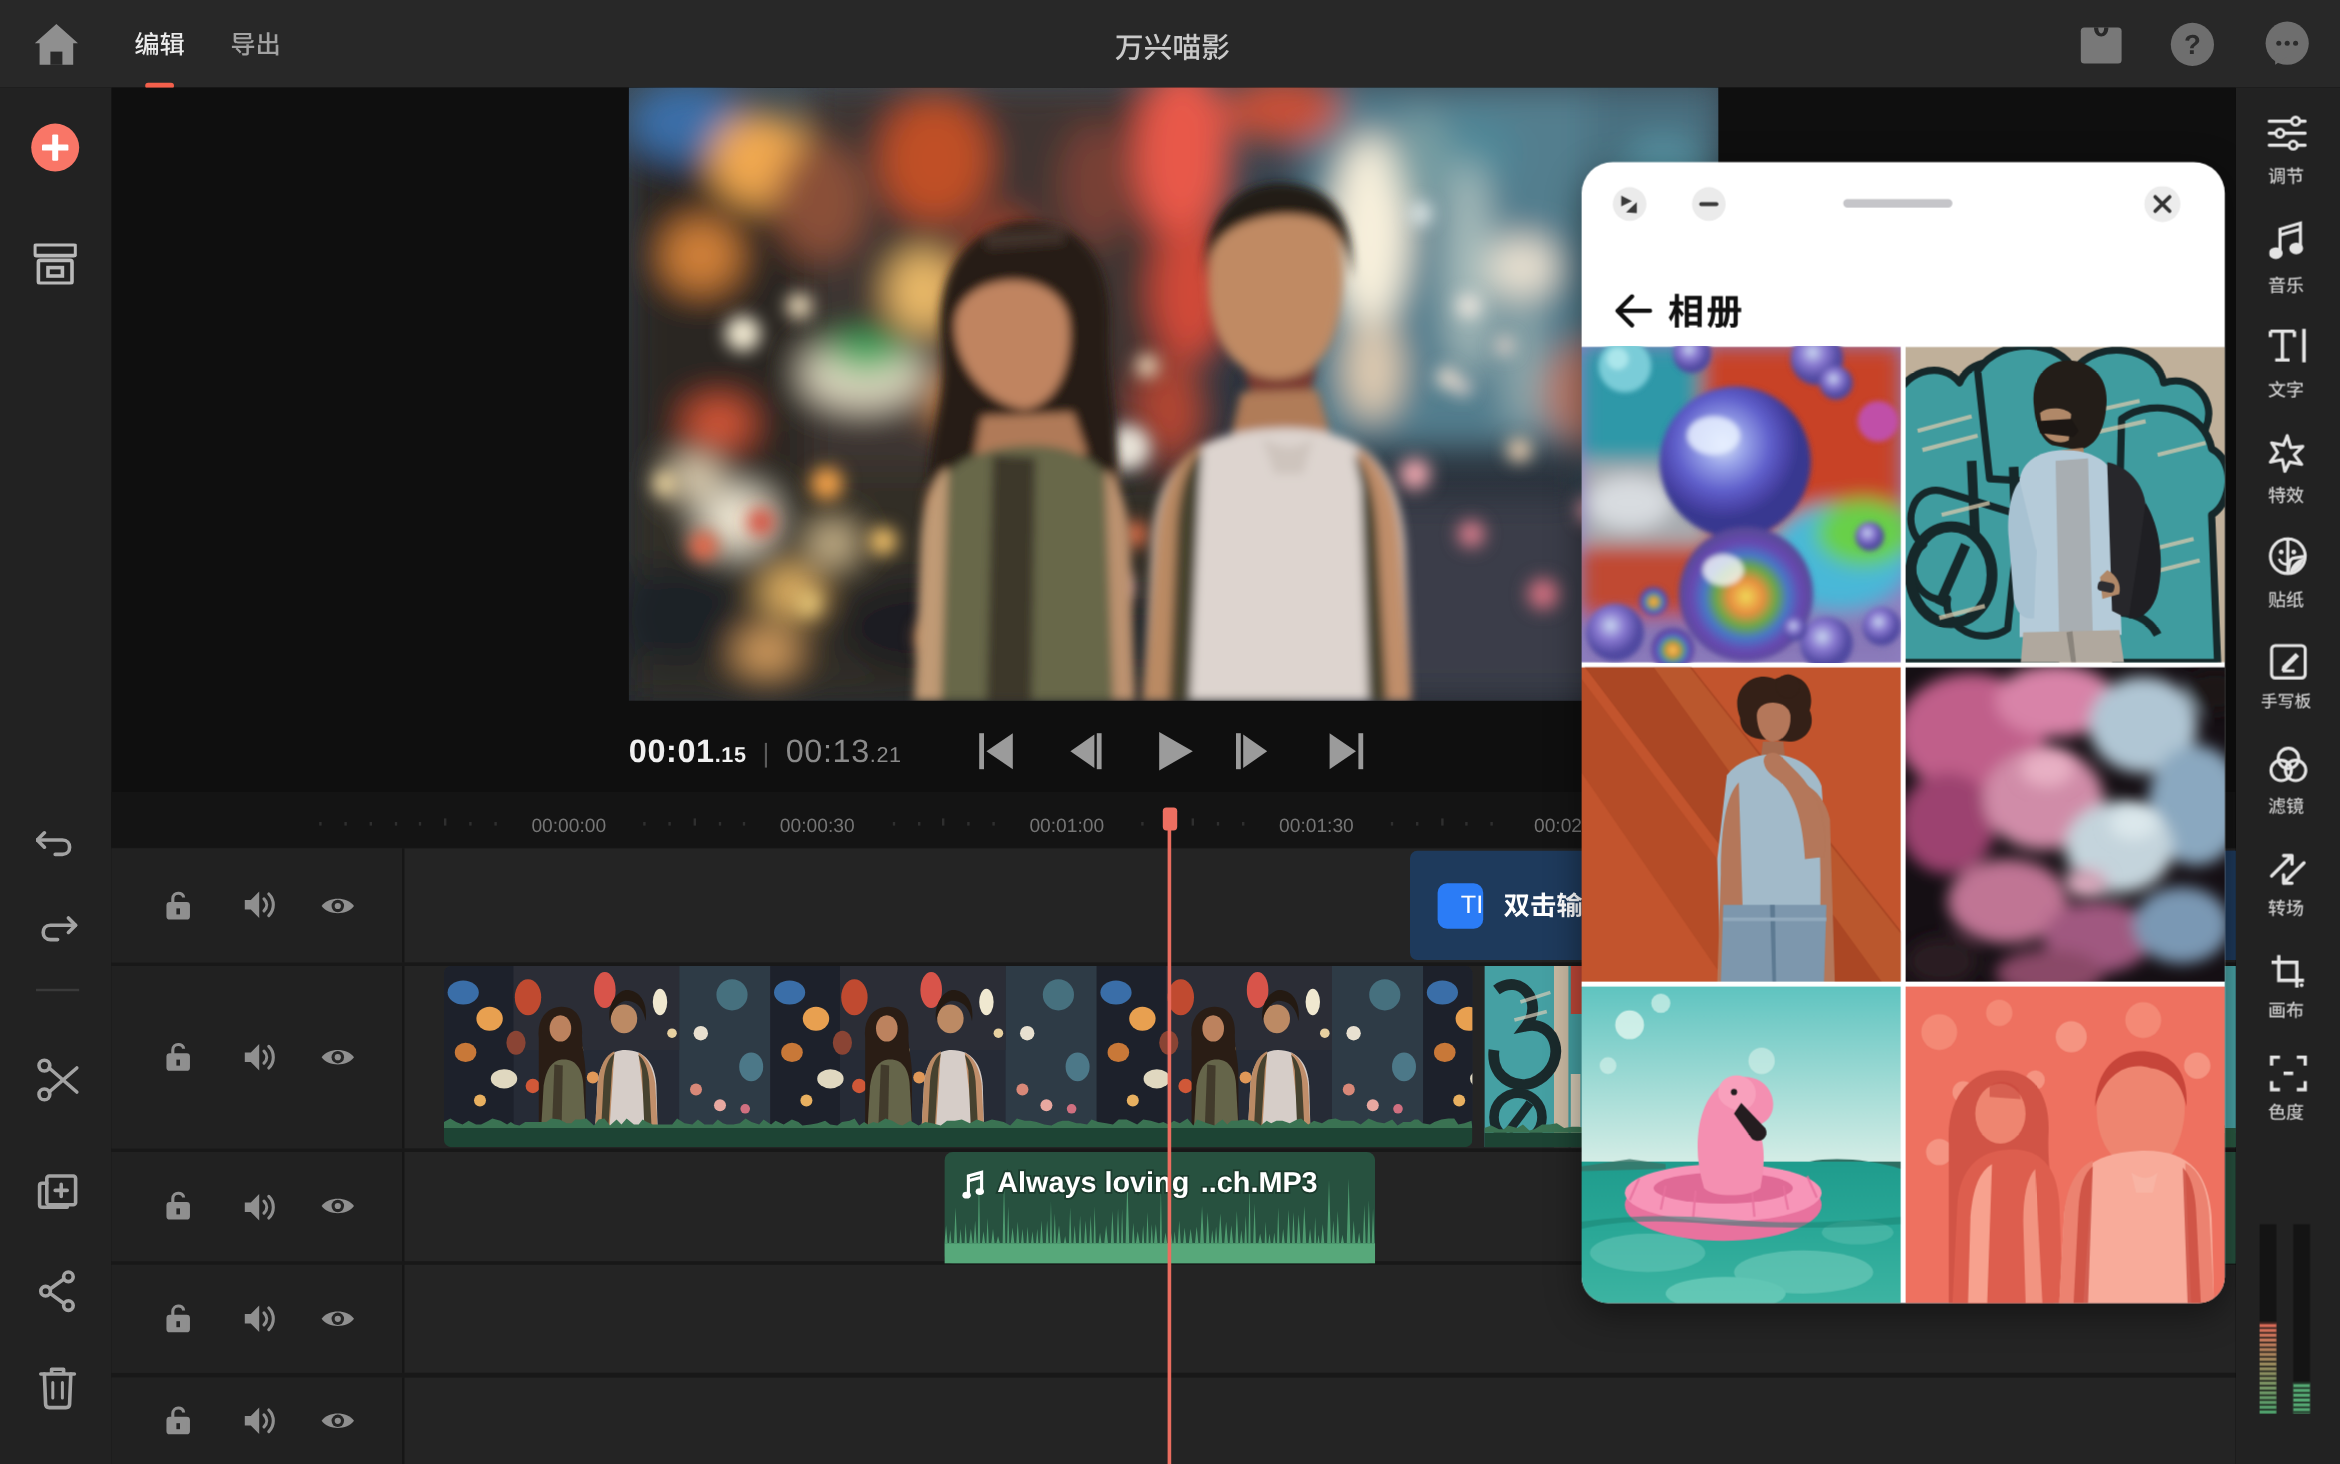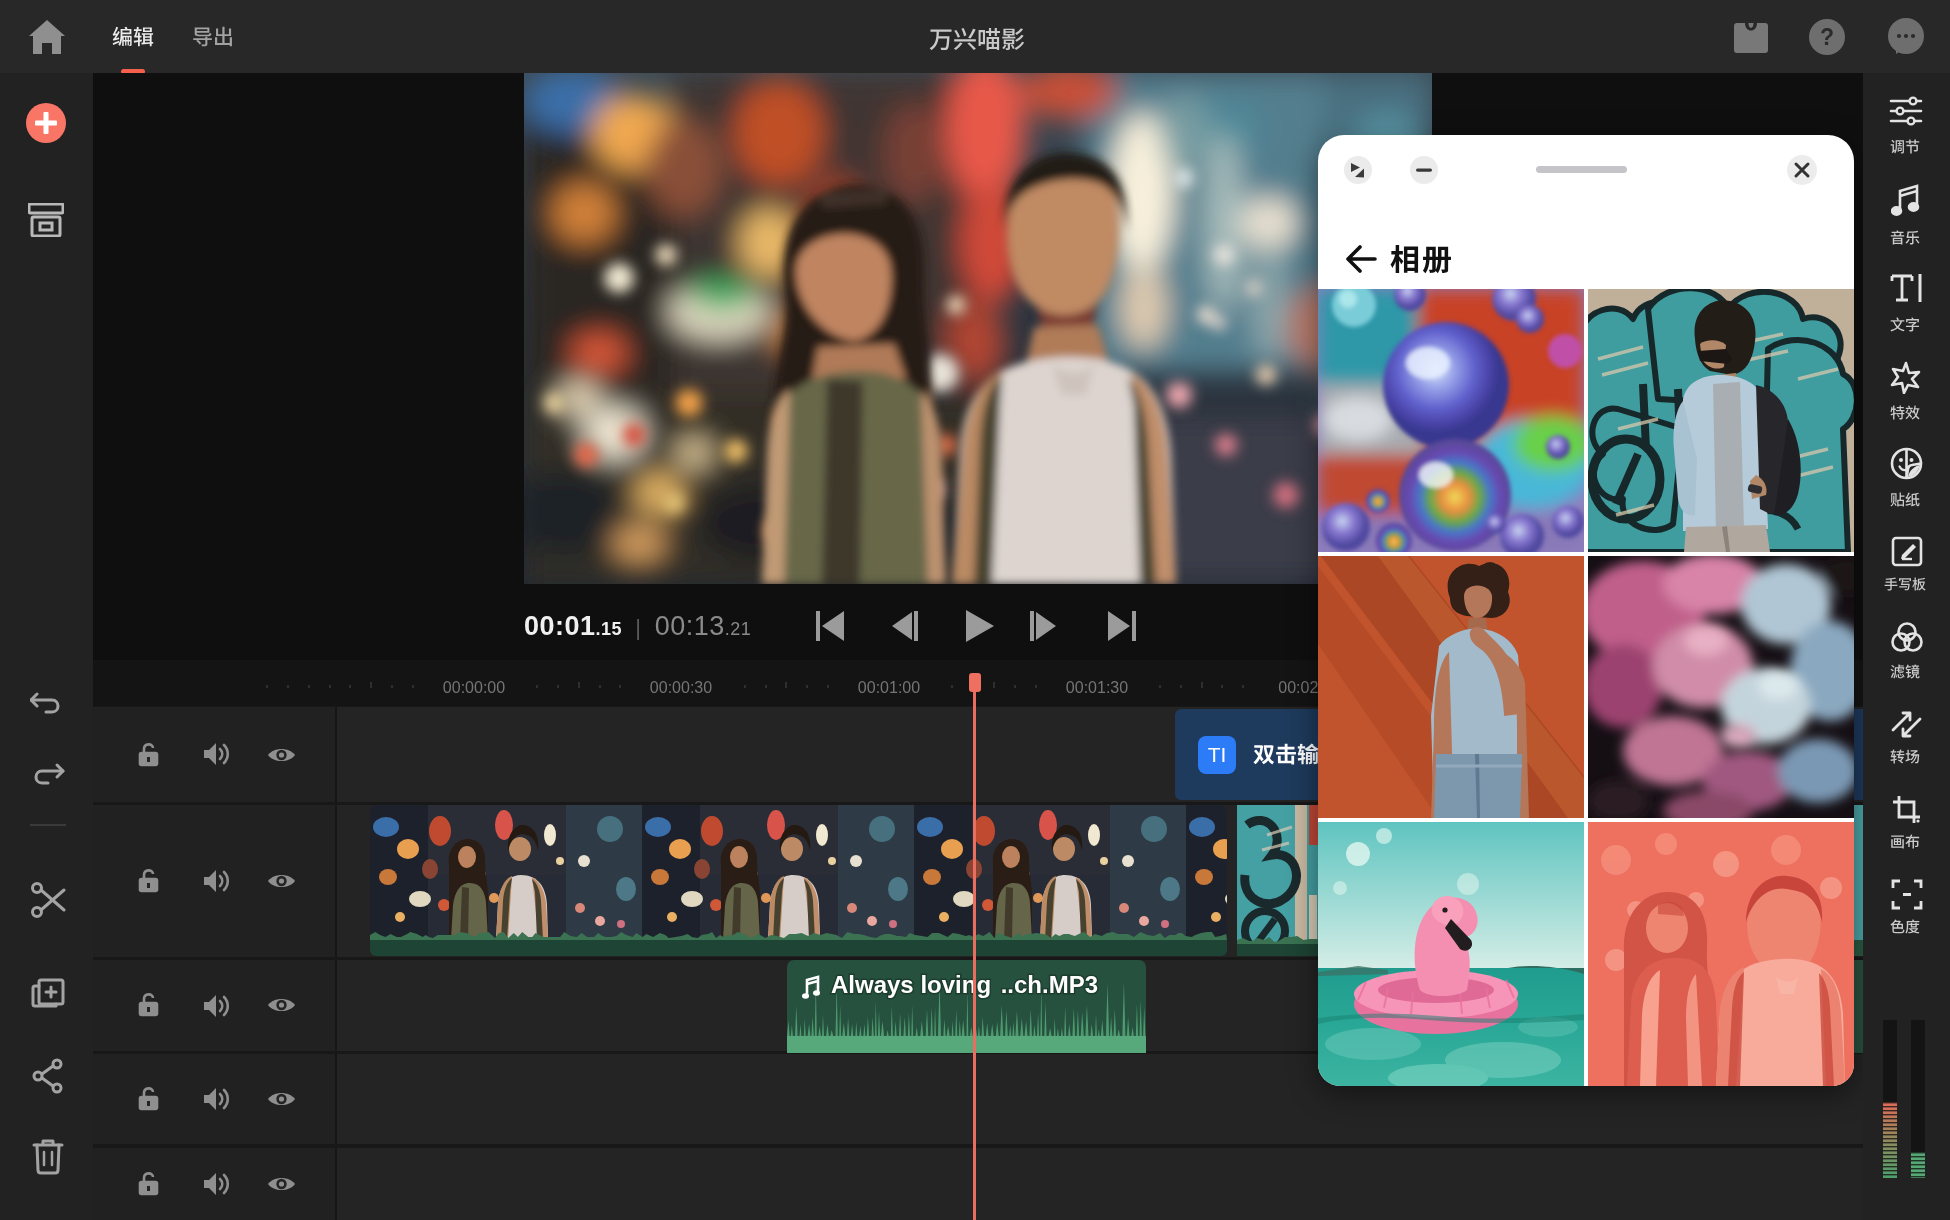--- a/index.html
+++ b/index.html
@@ -392,21 +392,21 @@
     <svg style="position:absolute;left:201px;top:1170px" width="30" height="28">
 <path d="M3 10 L8 10 L15 3 L15 25 L8 18 L3 18 Z" fill="#8f8f8f"></path>
 <path d="M19 9 C22 12 22 16 19 19 M23 5 C28 10 28 18 23 23" stroke="#8f8f8f" stroke-width="2.6" fill="none" stroke-linecap="round"></path>
     </svg>
     <svg style="position:absolute;left:266px;top:1173px" width="31" height="22">
 <path d="M2 11 C8 3 23 3 29 11 C23 19 8 19 2 11 Z" fill="#8f8f8f"></path>
 <circle cx="15.5" cy="11" r="5.2" fill="#242424"></circle>
       <circle cx="15.5" cy="11" r="2.6" fill="#8f8f8f"></circle>
     </svg>
     <div style="position:absolute;left:1175px;top:709px;width:688px;height:91px;background:#1e3a5c;border-radius:6px 0 0 6px"></div>
-    <div style="position:absolute;left:1198px;top:736px;width:38px;height:38px;background:#2b7cf6;border-radius:8px;color:#fff;font-family:'Liberation Sans';font-size:21px;text-align:center;line-height:38px">TI</div>
+    <div style="position:absolute;left:1198px;top:736px;width:38px;height:38px;background:#2b7cf6;border-radius:8px;color:#fff;font-family:'Liberation Sans';font-size:21px;text-align:right;line-height:38px">TI</div>
     <svg style="position:absolute;left:1253px;top:743px" width="68" height="27">
       <use href="#b53cc" fill="#ffffff" transform="translate(0.0,19.4) scale(0.0220,-0.0220)"></use>
       <use href="#b51fb" fill="#ffffff" transform="translate(22.0,19.4) scale(0.0220,-0.0220)"></use>
       <use href="#b8f93" fill="#ffffff" transform="translate(44.0,19.4) scale(0.0220,-0.0220)"></use>
     </svg>
     <svg style="position:absolute;left:370px;top:805px" width="857" height="151" viewBox="0 0 857 151">
       <defs>
         <g id="mth">
 <rect width="272" height="135" fill="#262b36"></rect>
 <rect x="0" y="0" width="58" height="135" fill="#1d212b"></rect>

